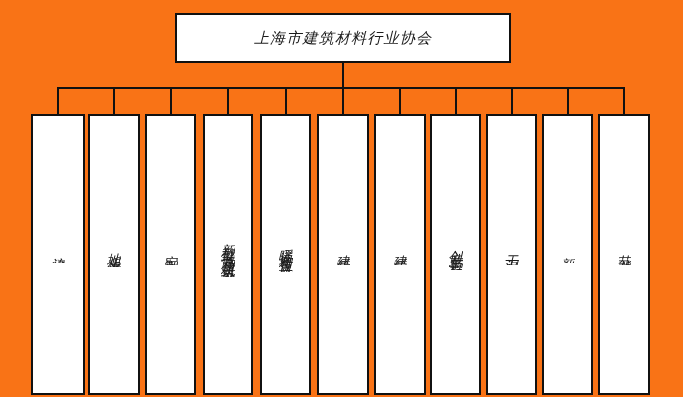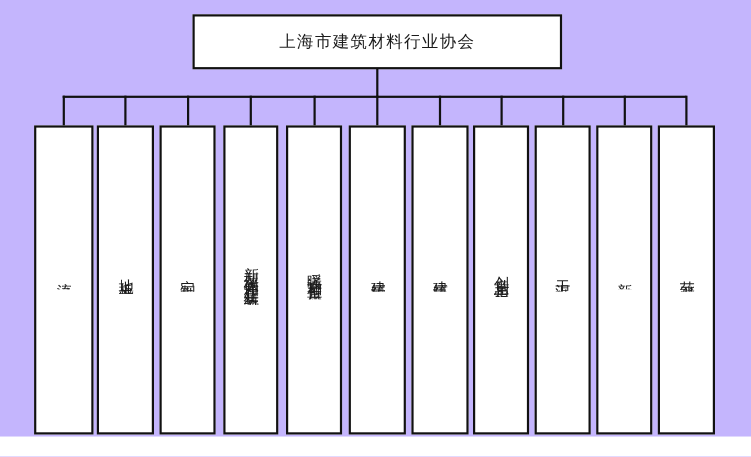--- a/index.html
+++ b/index.html
@@ -7,22 +7,23 @@
     padding: 0;
     background: #ffffff;
   }
   body {
     font-family: "DejaVu Sans", sans-serif;
   }
   #org-chart {
     position: relative;
     width: 683px;
     height: 397px;
-    background: #c4b5fd;
+    background: #f97316;
     overflow: hidden;
+    font-style: italic;
   }
   .root-box {
     position: absolute;
     left: 175px;
     top: 13px;
     width: 336px;
     height: 50px;
     border: 2px solid #111111;
     background: #ffffff;
     box-sizing: border-box;

